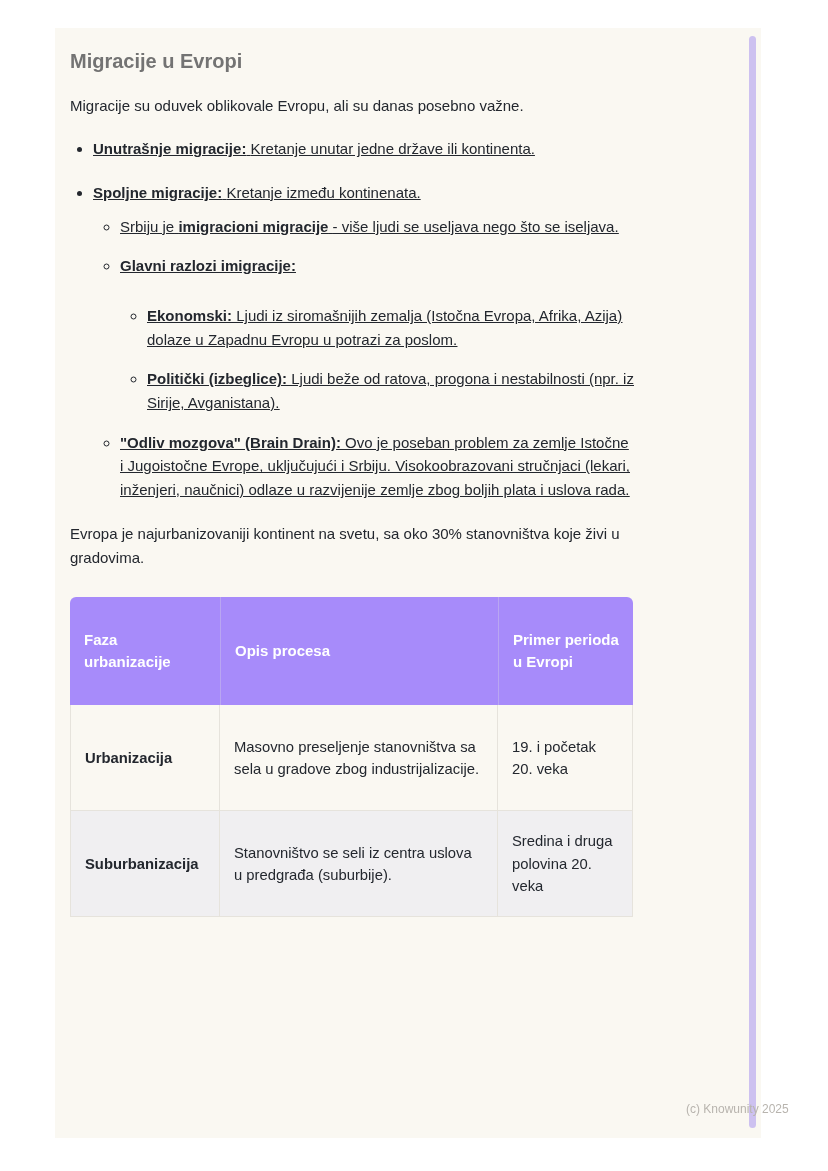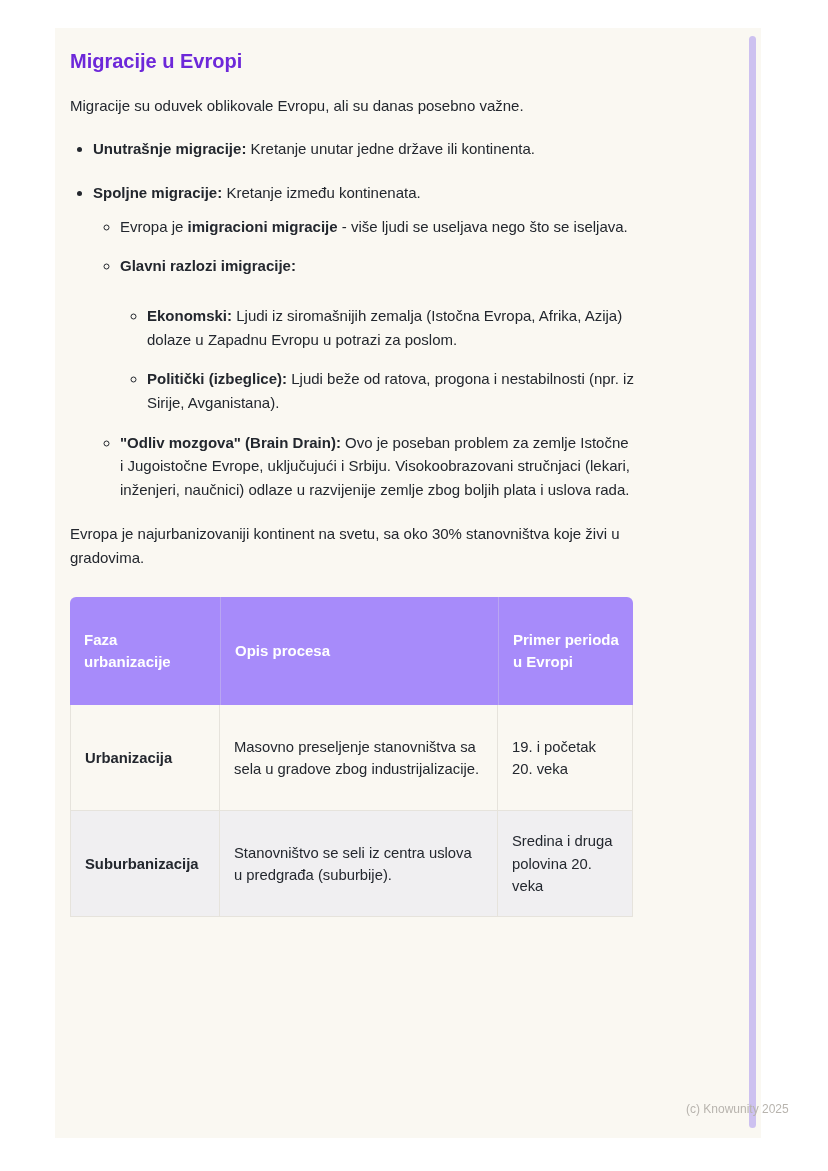--- a/index.html
+++ b/index.html
@@ -19,32 +19,32 @@
   }
   .content {
     position: absolute;
     left: 15px; top: 14px;
     width: 566px;
     color: #23272e;
     font-size: 15px;
     line-height: 1.58;
   }
   .section-title {
-    color: #6d28d9;
+    color: #737373;
     font-size: 20px;
     font-weight: 700;
     margin: 4px 0 16px 0;
   }
   .section-title.second { margin-top: 34px; }
   .para { margin: 0 0 20px 0; }
   ul { list-style-position: outside; }
   ul.l1 { list-style-type: disc; padding-left: 23px; margin: 0 0 6px 0; }
   ul.l2 { list-style-type: circle; padding-left: 27px; margin-top: 10px; }
   ul.l3 { list-style-type: circle; padding-left: 27px; margin-top: 26px; }
-  li { margin-bottom: 16px; }
+  li { margin-bottom: 16px; text-decoration: underline; }
   ul.l1 > li { margin-bottom: 20px; }
   .b { font-weight: 700; }
   table.urb-table {
     width: 563px;
     border-collapse: separate;
     border-spacing: 0;
     table-layout: fixed;
     margin-top: 28px;
   }
   .urb-table th {
@@ -103,21 +103,21 @@
     <ul class="l1">
       <li>
         <span class="b">Unutrašnje migracije:</span>
         <span>Kretanje unutar jedne države ili kontinenta.</span>
       </li>
       <li>
         <span class="b">Spoljne migracije:</span>
         <span>Kretanje između kontinenata.</span>
         <ul class="l2">
           <li>
-            <span>Evropa je</span>
+            <span>Srbiju je</span>
             <span class="b">imigracioni migracije</span>
             <span>- više ljudi se useljava nego što se iseljava.</span>
           </li>
           <li>
             <span class="b">Glavni razlozi imigracije:</span>
             <ul class="l3">
               <li>
                 <span class="b">Ekonomski:</span>
                 <span>Ljudi iz siromašnijih zemalja (Istočna Evropa, Afrika, Azija) dolaze u Zapadnu Evropu u potrazi za poslom.</span>
               </li>

